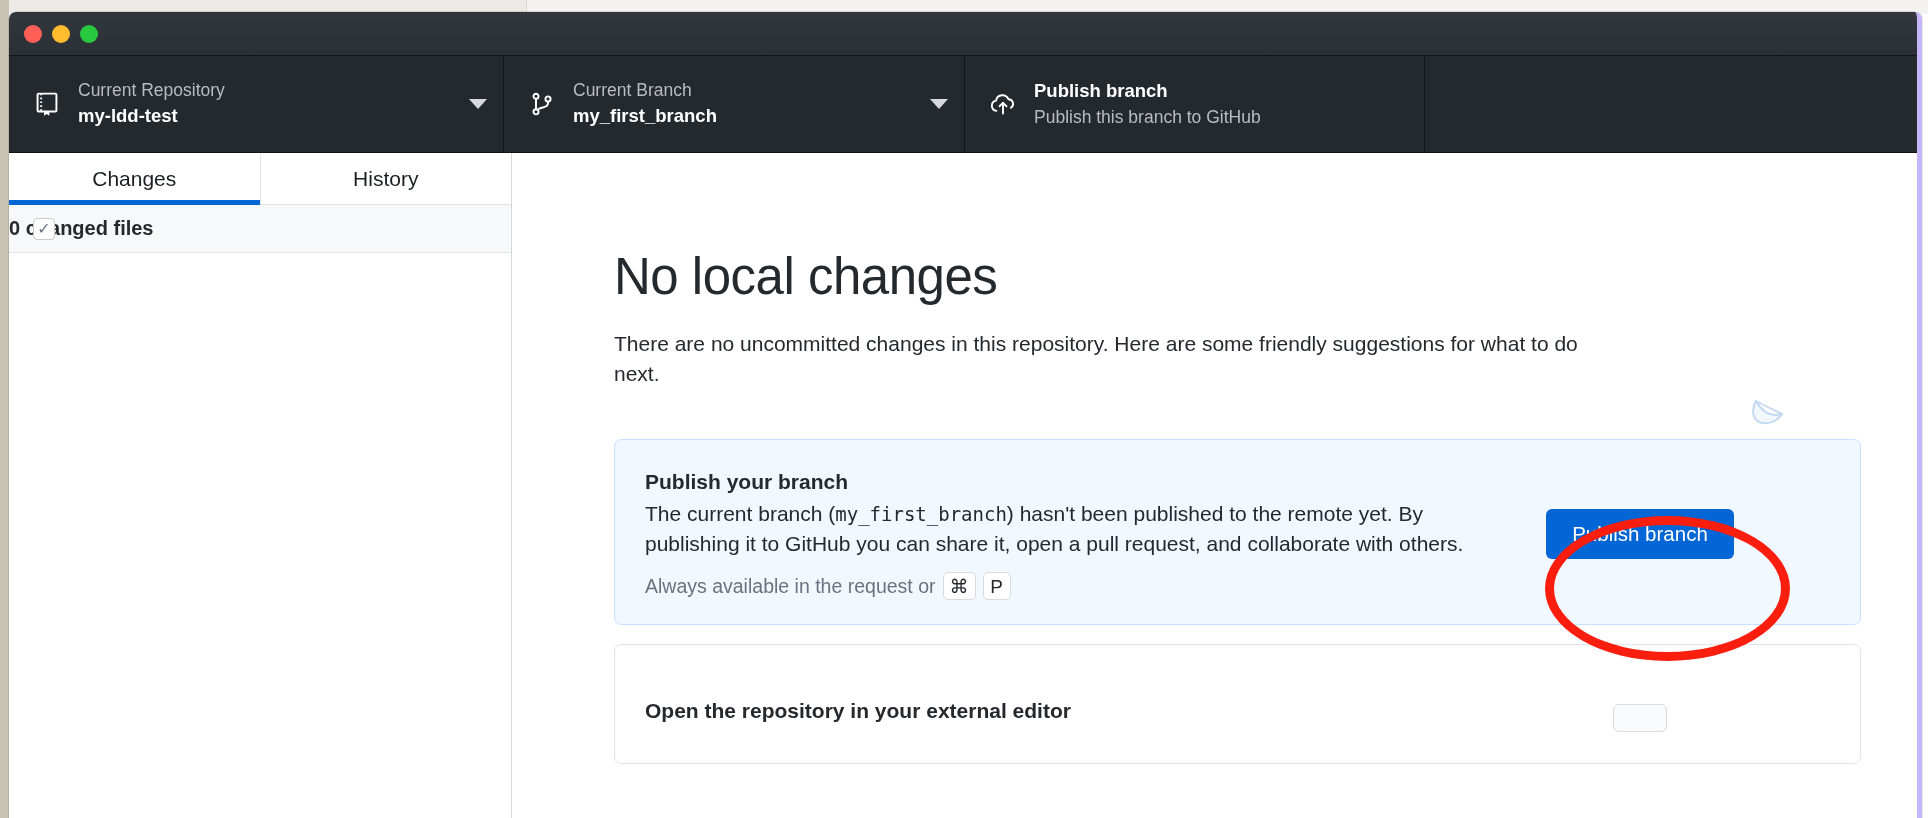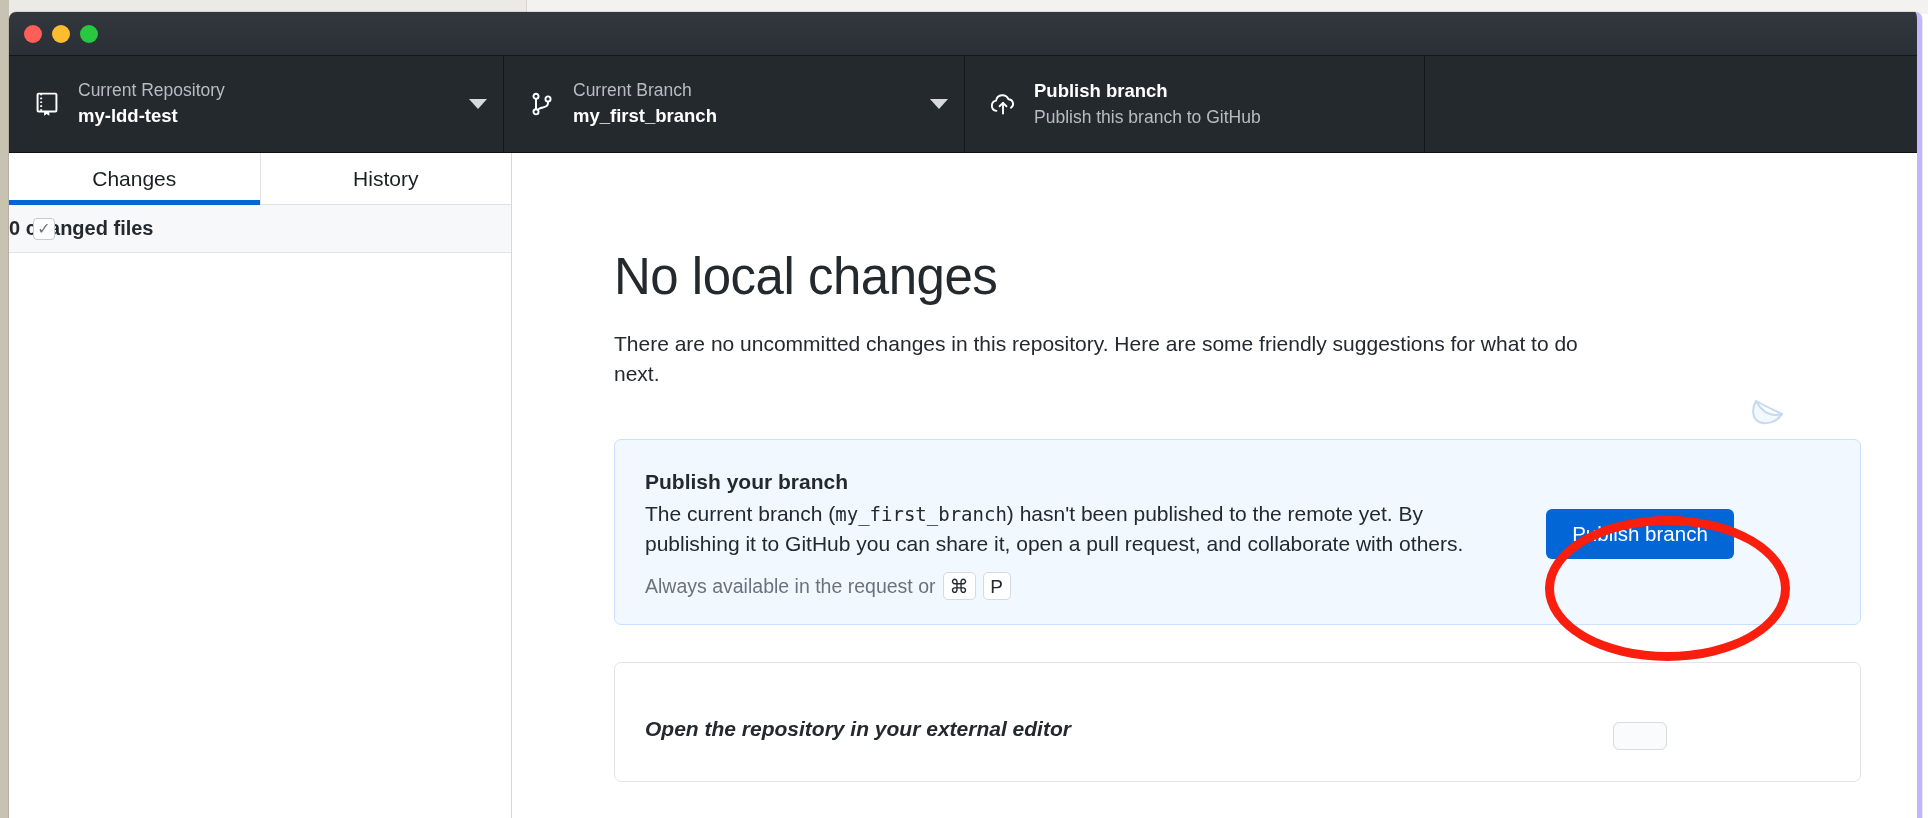--- a/index.html
+++ b/index.html
@@ -247,24 +247,23 @@
     position: relative;
     min-height: 150px;
   }
   .card.blue {
     background: #f1f8ff;
     border: 1px solid #c8e1ff;
   }
   .card.plain {
     background: #ffffff;
     border: 1px solid #e1e4e8;
-    margin-top: 37px;
+    margin-top: 19px;
     padding-top: 52px;
     min-height: 120px;
-    font-style: italic;
   }
   .card-text { flex: 1; padding-right: 30px; max-width: 870px; }
   .card-title {
     font-size: 21px;
     font-weight: bold;
     color: #24292e;
     line-height: 1.35;
   }
   .card-body {
     margin-top: 3px;

